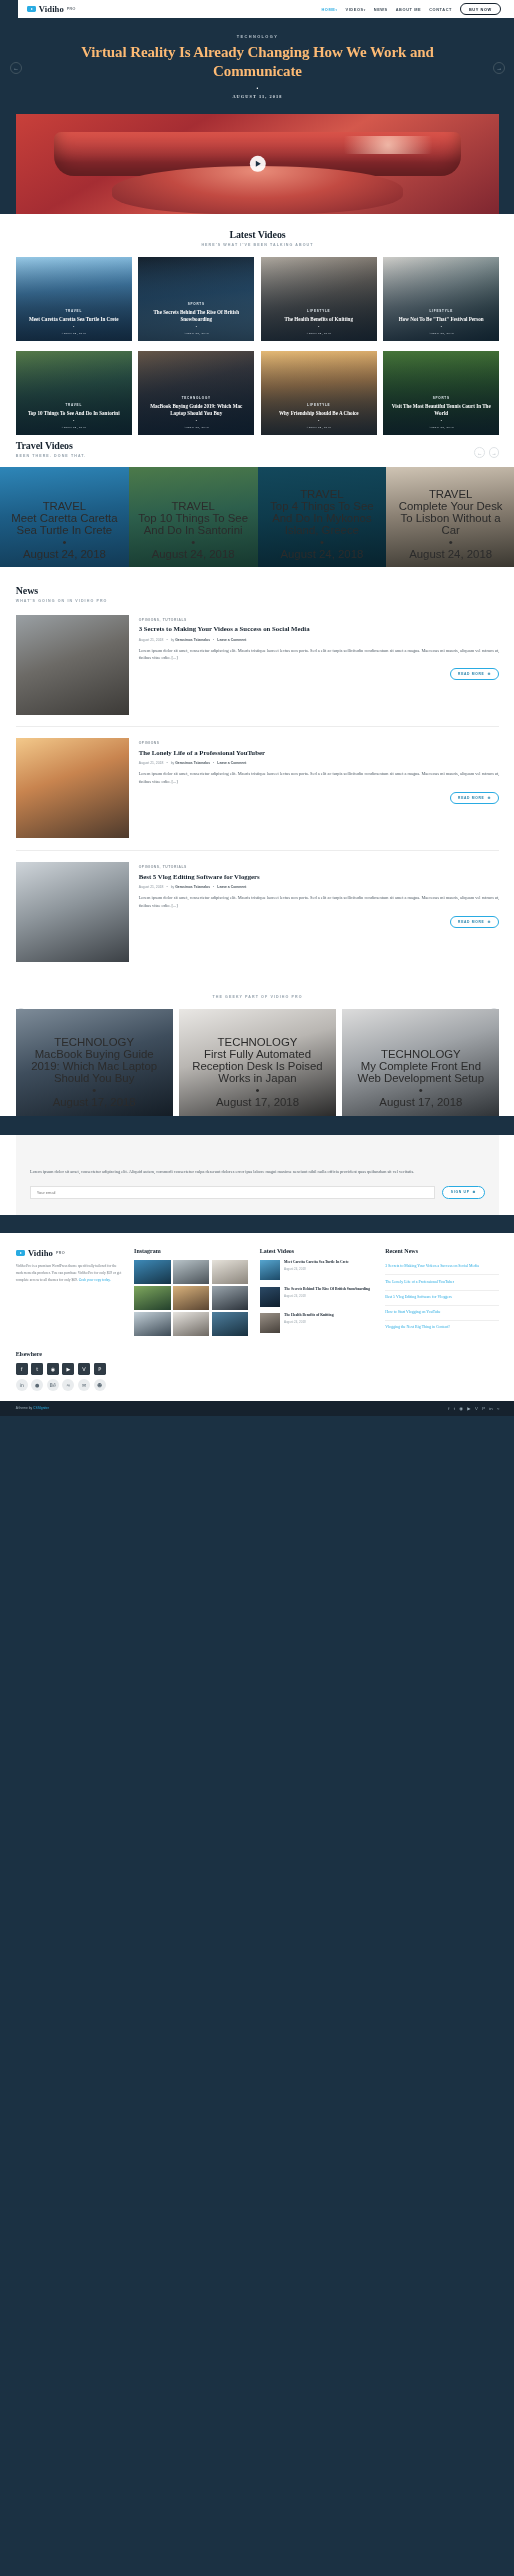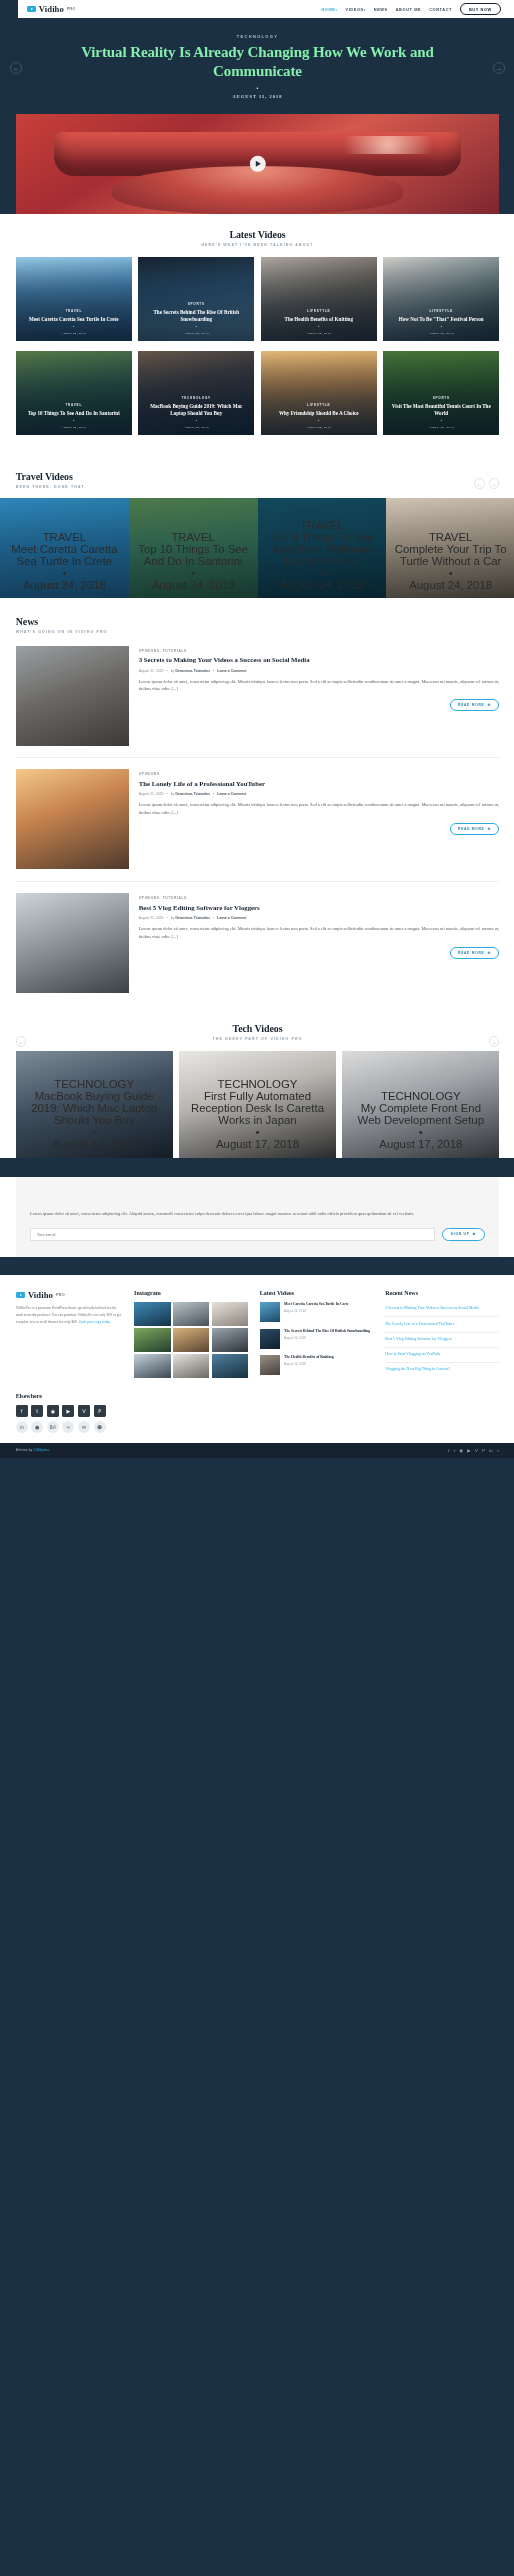--- a/index.html
+++ b/index.html
@@ -56,21 +56,21 @@
     background: transparent; cursor: pointer;
   }
 
   .hero-body { padding: 15.7px 0 0; text-align: center; position: relative; }
   .hero-cat {
     color: #b9c4cd; font-size: 3.9px; letter-spacing: 1.4px; font-weight: bold;
     text-transform: uppercase; margin-bottom: 4.3px;
   }
   .hero-title {
     font-family: "Liberation Serif", serif;
-    color: #86efac; font-size: 15px; font-weight: bold; line-height: 1.25;
+    color: #fdba74; font-size: 15px; font-weight: bold; line-height: 1.25;
     max-width: 372px; margin: 0 auto; letter-spacing: -0.1px;
   }
   .hero-dot { color: #fff; font-size: 5px; margin: 5px 0 2.9px; }
   .hero-date {
     color: #dde3e8; font-size: 4.3px; letter-spacing: 1.1px; font-weight: bold;
     font-family: "Liberation Serif", serif;
   }
   .hero-arrow {
     position: absolute; top: 44px; width: 12px; height: 12px; border-radius: 50%;
     border: 0.7px solid #40535f; color: #9fb0bb; font-size: 5.7px;
@@ -348,21 +348,21 @@
       <div class="vcard" style="background:linear-gradient(175deg,#4a7a3a 0%,#2d5a2a 45%,#15301a 100%);">
         <div class="shade"></div>
         <div class="cat">SPORTS</div>
         <div class="vtitle">Visit The Most Beautiful Tennis Court In The World</div>
         <div class="vdot">•</div>
         <div class="vdate">August 24, 2018</div>
       </div>
     </div>
   </div>
 
-  <div class="section" style="padding-top:36px;">
+  <div class="section" style="padding-top:5px;">
     <div class="travel-head">
       <div>
         <div class="sec-title">Travel Videos</div>
         <div class="sec-sub">BEEN THERE. DONE THAT.</div>
       </div>
       <div class="travel-arrows">
         <div class="circ-arrow">←</div>
         <div class="circ-arrow">→</div>
       </div>
     </div>
@@ -386,21 +386,21 @@
       <div class="tcard" style="background:linear-gradient(175deg,#13485c 0%,#0e3b4c 45%,#08232e 100%);">
         <div class="shade"></div>
         <div class="cat">TRAVEL</div>
         <div class="vtitle">Top 4 Things To See And Do In Mykonos Island, Greece</div>
         <div class="vdot">•</div>
         <div class="vdate">August 24, 2018</div>
       </div>
       <div class="tcard" style="background:linear-gradient(175deg,#cfc4b4 0%,#8a8073 45%,#3a3730 100%);">
         <div class="shade"></div>
         <div class="cat">TRAVEL</div>
-        <div class="vtitle">Complete Your Trip To Turtle Without a Car</div>
+        <div class="vtitle">Complete Your Desk To Lisbon Without a Car</div>
         <div class="vdot">•</div>
         <div class="vdate">August 24, 2018</div>
       </div>
     </div>
   </div>
 
   <div class="section" style="padding-top:18.6px;">
     <div class="sec-title">News</div>
     <div class="sec-sub">WHAT'S GOING ON IN VIDIHO PRO</div>
 
@@ -468,35 +468,34 @@
         </div>
         <div class="clear"></div>
       </div>
     </div>
   </div>
 
   <div class="section sec-center" style="padding-top:18.6px;">
     <div class="tech-wrap">
       <div class="tech-arrow left">←</div>
       <div class="tech-arrow right">→</div>
-      <div class="sec-title">Tech Videos</div>
       <div class="sec-sub">THE GEEKY PART OF VIDIHO PRO</div>
     </div>
     <div class="grid3">
       <div class="tech-card" style="background:linear-gradient(165deg,#7e8c99 0%,#3e4d5c 45%,#141d26 100%);">
         <div class="shade"></div>
         <div class="cat">TECHNOLOGY</div>
         <div class="vtitle">MacBook Buying Guide 2019: Which Mac Laptop Should You Buy</div>
         <div class="vdot">•</div>
         <div class="vdate">August 17, 2018</div>
       </div>
       <div class="tech-card" style="background:linear-gradient(165deg,#e9e7e4 0%,#b9b6b2 40%,#2a2a2a 100%);">
         <div class="shade"></div>
         <div class="cat">TECHNOLOGY</div>
-        <div class="vtitle">First Fully Automated Reception Desk Is Caretta Works in Japan</div>
+        <div class="vtitle">First Fully Automated Reception Desk Is Poised Works in Japan</div>
         <div class="vdot">•</div>
         <div class="vdate">August 17, 2018</div>
       </div>
       <div class="tech-card" style="background:linear-gradient(165deg,#dcdcdc 0%,#a0a4a8 40%,#2f3337 100%);">
         <div class="shade"></div>
         <div class="cat">TECHNOLOGY</div>
         <div class="vtitle">My Complete Front End Web Development Setup</div>
         <div class="vdot">•</div>
         <div class="vdate">August 17, 2018</div>
       </div>

